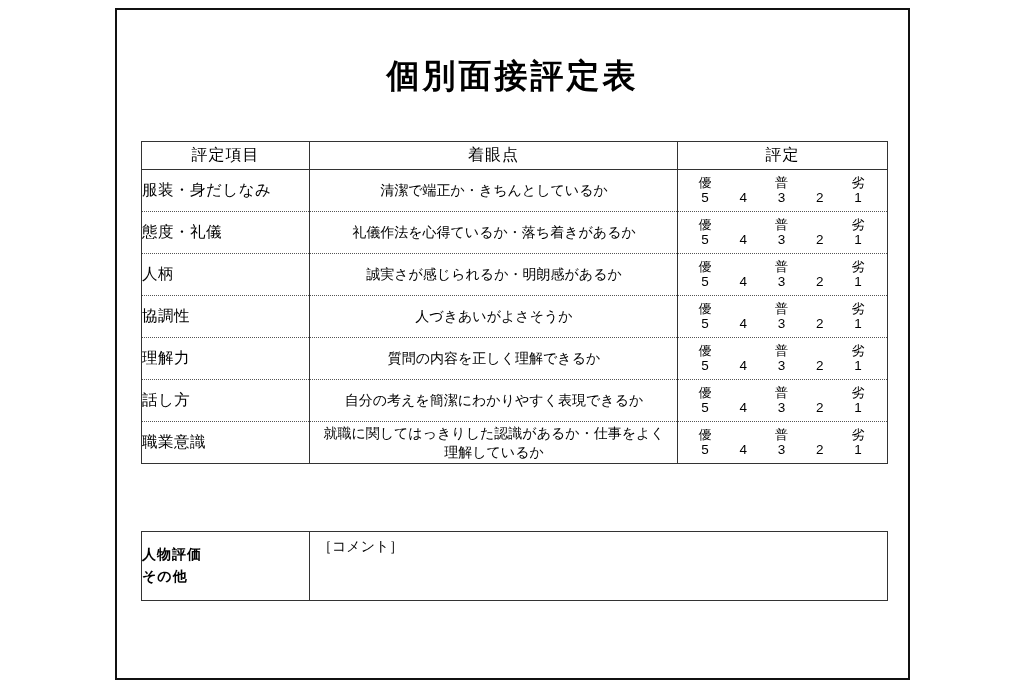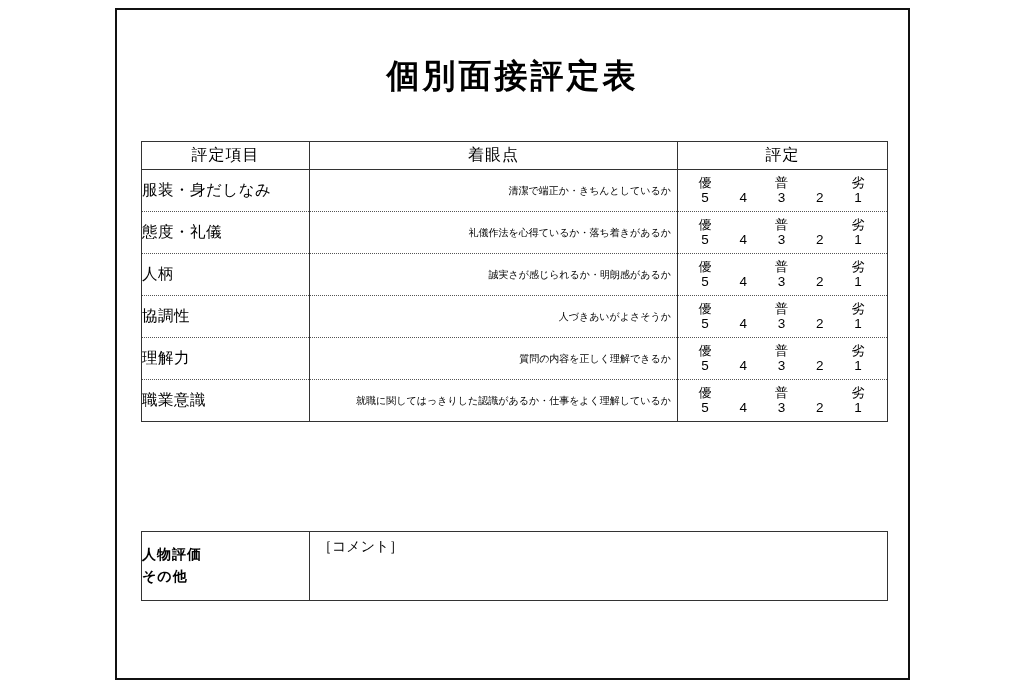--- a/index.html
+++ b/index.html
@@ -67,23 +67,23 @@
     font-size: 15.5px;
     letter-spacing: 0.5px;
     height: 41px;
     border-top: 1px dotted #555;
     border-bottom: 1px dotted #555;
   }
   #main-table tbody tr:first-child td.c-item { border-top: 1px solid #333; }
   #main-table tbody tr:last-child td.c-item  { border-bottom: 1px solid #333; }
 
   #main-table tbody td.c-point {
-    text-align: right;
+    text-align: center;
     padding: 0 6px 0 7px;
-    font-size: 10px;
+    font-size: 14px;
     line-height: 1.35;
     border-top: 1px dotted #555;
     border-bottom: 1px dotted #555;
   }
   #main-table tbody tr:first-child td.c-point { border-top: 1px solid #333; }
   #main-table tbody tr:last-child td.c-point  { border-bottom: 1px solid #333; }
 
   #main-table tbody td.c-score {
     border-top: 1px dotted #555;
     border-bottom: 1px dotted #555;
@@ -286,20 +286,42 @@
               <span>5</span>
               <span>4</span>
               <span>3</span>
               <span>2</span>
               <span>1</span>
             </div>
           </div>
         </td>
       </tr>
       <tr>
+        <td class="c-item">話し方</td>
+        <td class="c-point">自分の考えを簡潔にわかりやすく表現できるか</td>
+        <td class="c-score">
+          <div class="scale">
+            <div class="row labels">
+              <span>優</span>
+              <span class="blank">・</span>
+              <span>普</span>
+              <span class="blank">・</span>
+              <span>劣</span>
+            </div>
+            <div class="row nums">
+              <span>5</span>
+              <span>4</span>
+              <span>3</span>
+              <span>2</span>
+              <span>1</span>
+            </div>
+          </div>
+        </td>
+      </tr>
+      <tr>
         <td class="c-item">職業意識</td>
         <td class="c-point">就職に関してはっきりした認識があるか・仕事をよく理解しているか</td>
         <td class="c-score">
           <div class="scale">
             <div class="row labels">
               <span>優</span>
               <span class="blank">・</span>
               <span>普</span>
               <span class="blank">・</span>
               <span>劣</span>

